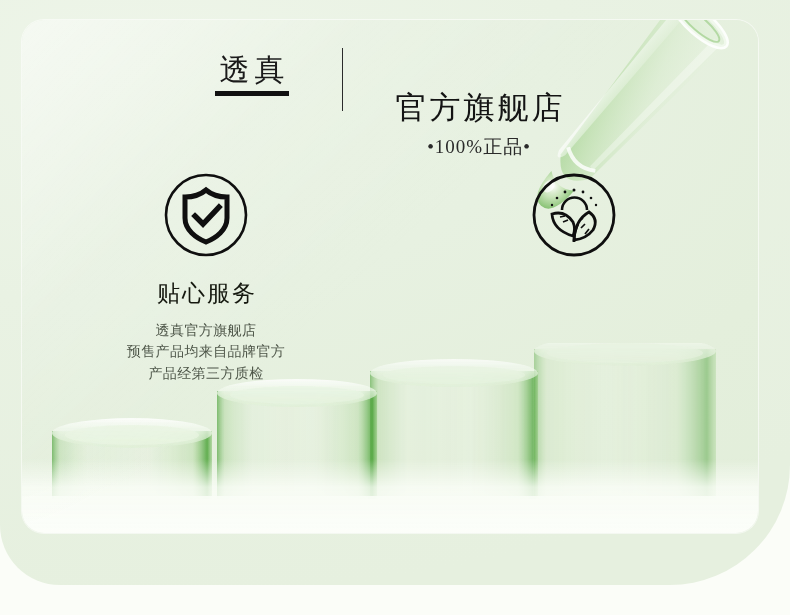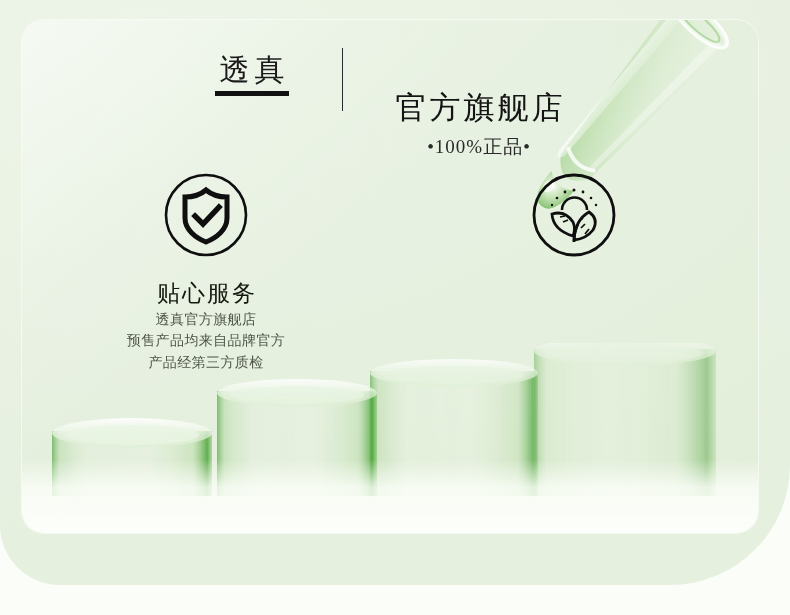--- a/index.html
+++ b/index.html
@@ -153,20 +153,21 @@
   .feature-title {
     margin-top: 20px;
     font-size: 23px;
     letter-spacing: 2px;
     color: #15180f;
     font-weight: 400;
     text-indent: 2px;
     font-family: "Liberation Serif", "DejaVu Serif", serif;
   }
   .feature-desc {
+    margin-top: 11px;
     font-size: 14px;
     line-height: 1.52;
     color: #4d5548;
     text-align: center;
     letter-spacing: 0.4px;
     white-space: pre-line;
     font-family: Liberation Sans, sans-serif;
   }
 </style>
 </head>

